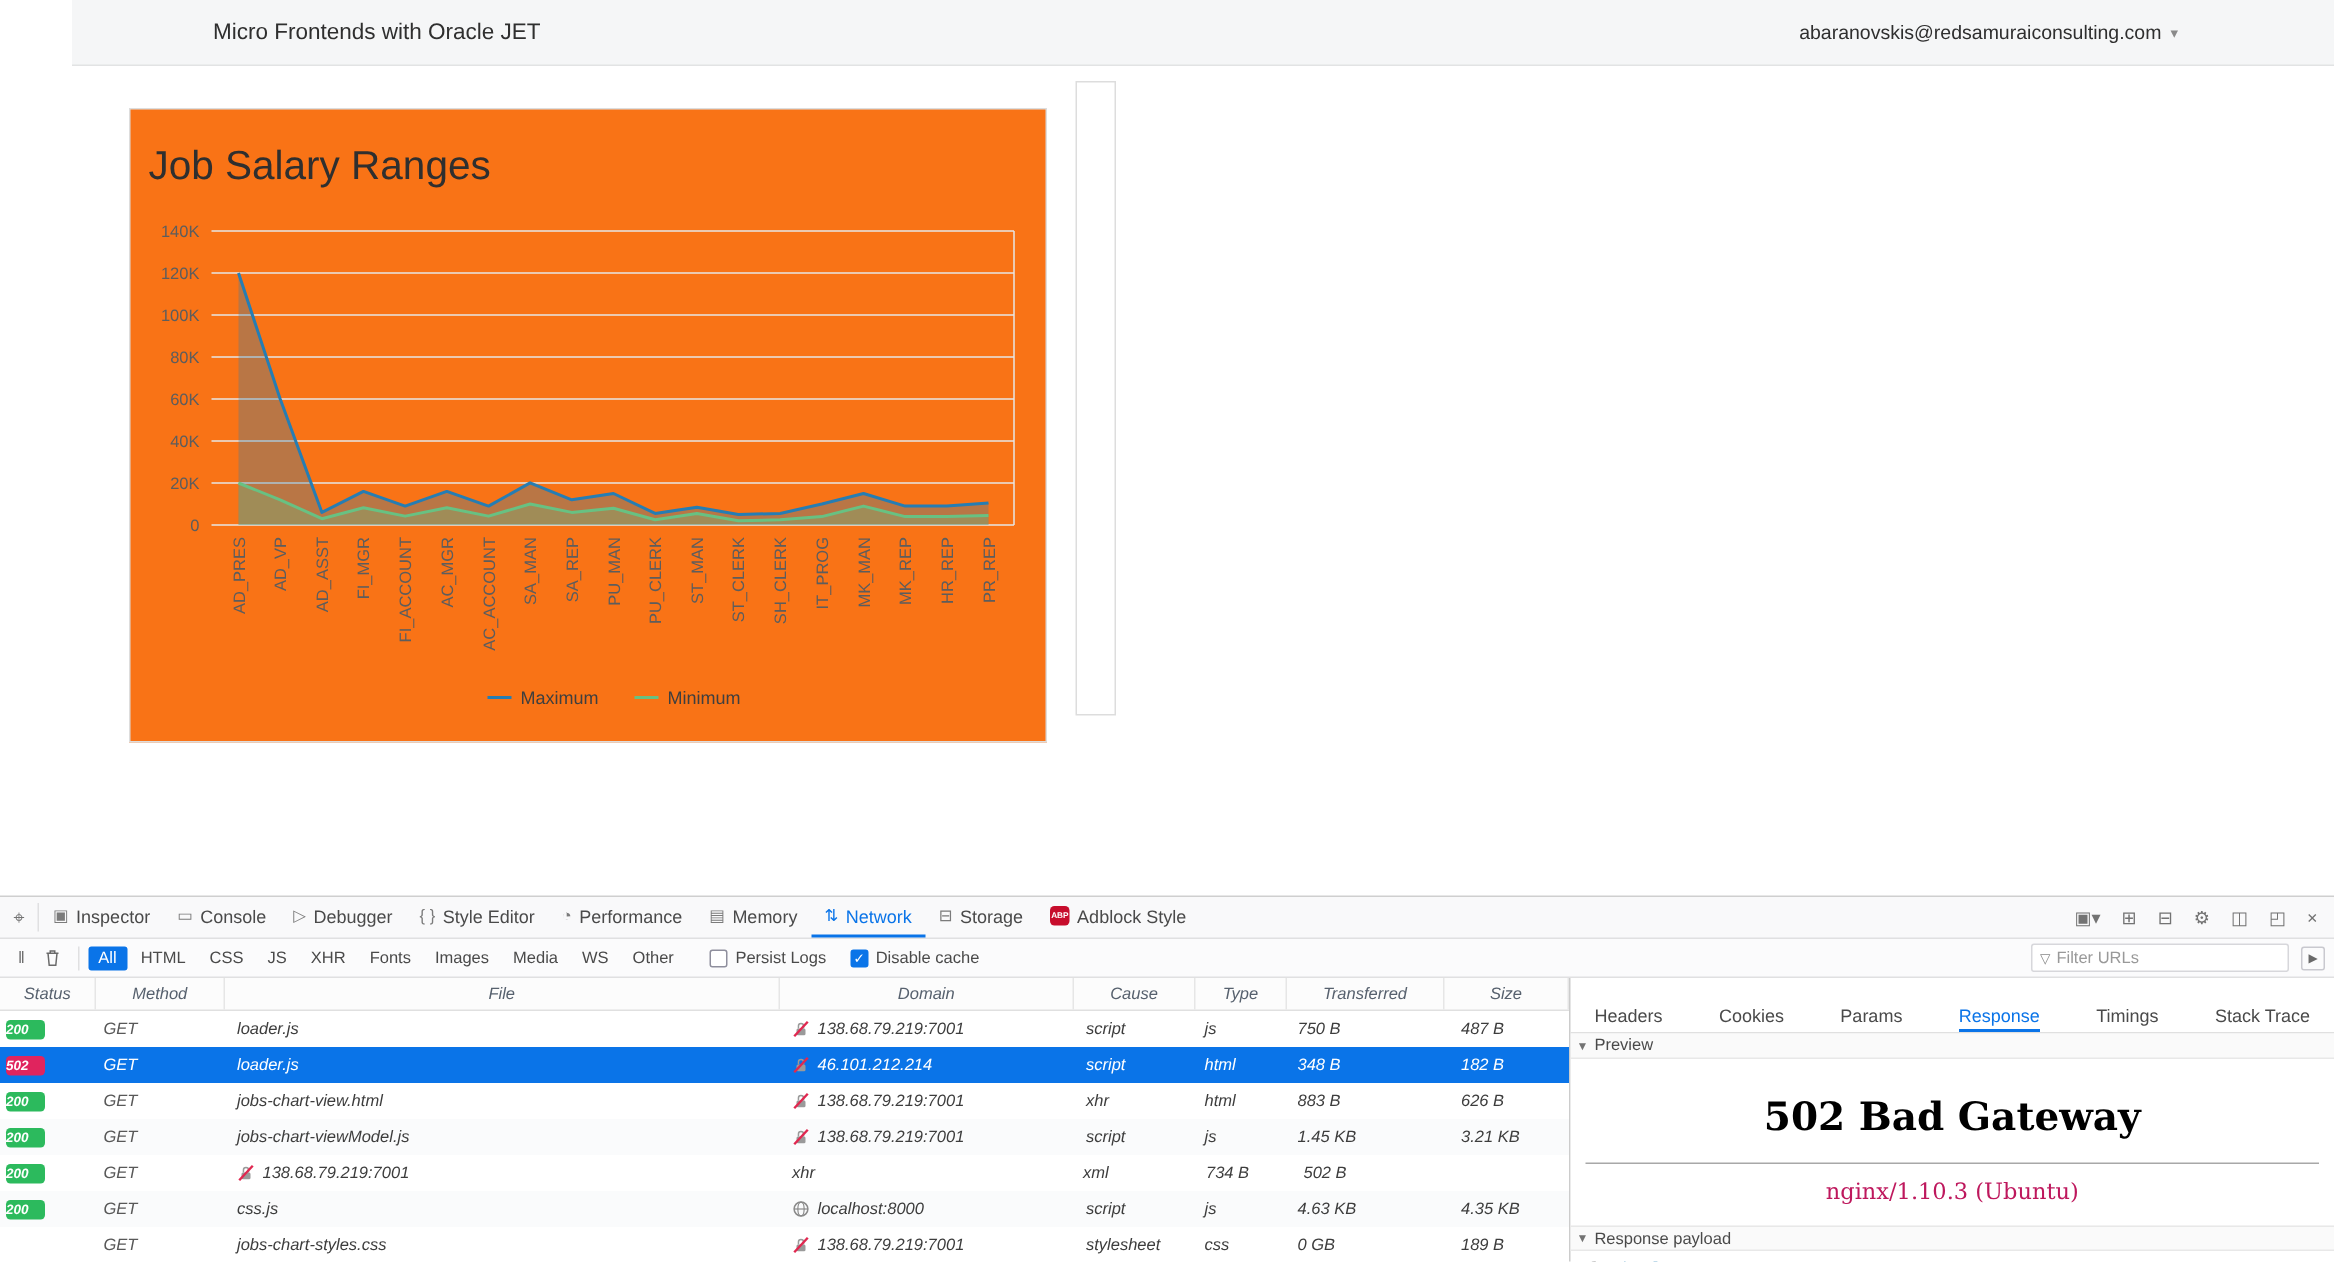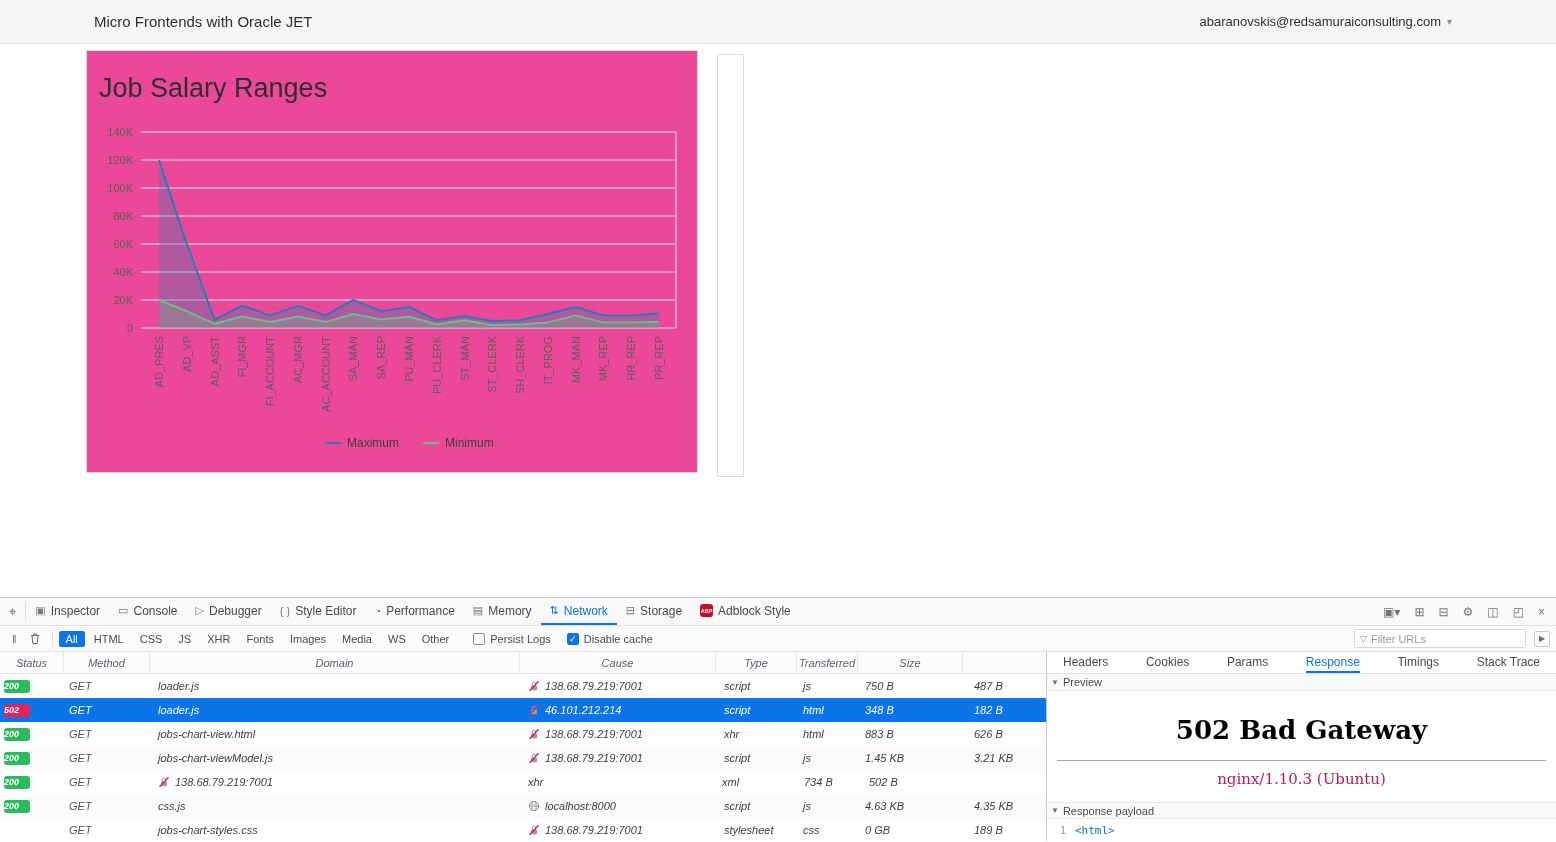--- a/index.html
+++ b/index.html
@@ -2,28 +2,28 @@
 <html><head>
 <meta charset="utf-8">
 <style>
   * { margin:0; padding:0; box-sizing:border-box; }
   html,body { width:1556px; height:842px; overflow:hidden; background:#fff;
     font-family:"Liberation Sans", sans-serif; }
   .page { position:relative; width:1556px; height:842px; background:#fff; }
 
   
   .app-header { height:44px; background:#f5f6f7; border-bottom:1px solid #e2e3e4;
-    display:flex; align-items:center; justify-content:space-between; padding:0 104px 0 94px; }
+    display:flex; align-items:center; justify-content:space-between; padding:0 104px 0 94px;margin-left:48px; }
   .app-title { font-size:15px; color:#2f2f2f; }
   .account { font-size:13px; color:#2f2f2f; display:flex; align-items:center; gap:6px; cursor:pointer; }
   .account .caret { color:#8a8a8a; font-size:10px; }
 
   
-  .chart-card { position:absolute; left:86px; top:50px; width:612px; height:423px;
-    border:1px solid #ddd; background:#ec4899; }
+  .chart-card { position:absolute; left:86px; top:72px; width:612px; height:423px;
+    border:1px solid #ddd; background:#f97316; }
   .chart-card h1 { margin:22px 0 0 12px; font-size:27px; font-weight:400; color:#2f2f2f; }
   #chart { position:absolute; left:0; top:62px; }
   .yl, .xl { font-size:11px; fill:#5d5d5d; font-family:"Liberation Sans",sans-serif; }
   .lg { font-size:12px; fill:#3f3f3f; font-family:"Liberation Sans",sans-serif; }
   .side-strip { position:absolute; left:717px; top:54px; width:27px; height:423px;
     border:1px solid #ddd; background:#fff; }
 
   
   .devtools { position:absolute; left:0; top:597px; width:1556px; bottom:0;
     border-top:1px solid #cfcfcf; background:#fff; font-size:12px; color:#4a4a4a; }
@@ -78,21 +78,21 @@
   .c-domain { padding-left:8px; gap:5px; }
   .c-cause { padding-left:8px; }
   .c-type { padding-left:6px; }
   .c-transferred { padding-left:7px; }
   .c-size { padding-left:11px; }
   .badge { display:inline-block; width:26px; text-align:left; border-radius:3px;
     font-size:9px; font-weight:bold; color:#fff; padding:1.5px 0; }
 
   .net-detail { flex:1; border-left:1px solid #ccc; background:#fff; overflow:hidden; }
   .detail-tabs { height:22px; display:flex; justify-content:space-between; align-items:stretch;
-    padding:0 16px; border-bottom:1px solid #e0e0e0; }
+    padding:0 16px; border-bottom:1px solid #e0e0e0;margin-top:15px; }
   .detail-tab { display:flex; align-items:center; font-size:12px; color:#4a4a4a; cursor:pointer;
     border-bottom:2px solid transparent; }
   .detail-tab.active { color:#0a74e8; border-bottom-color:#0a74e8; }
   .section-bar { height:17px; background:#fafafa; border-bottom:1px solid #e8e8e8;
     display:flex; align-items:center; font-size:11px; color:#4a4a4a; padding-left:4px; gap:4px; cursor:pointer; }
   .section-bar .tri { color:#737373; font-size:8px; }
   .section-bar.bt { border-top:1px solid #e8e8e8; }
   .preview { height:111px; background:#fff; }
   .preview h2 { font-family:"DejaVu Serif","Liberation Serif",serif; font-size:26px; font-weight:bold;
     text-align:center; color:#000; padding-top:24px; }
@@ -256,20 +256,21 @@
         <input placeholder="Filter URLs" style="">
       </div>
       <span class="end-icon">▶</span>
     </div>
 
     <div class="net-body">
       <div class="net-table">
         <div class="net-header gridcols" id="net-cols">
             <div class="hc">Status</div>
             <div class="hc">Method</div>
+            <div class="hc">File</div>
             <div class="hc">Domain</div>
             <div class="hc">Cause</div>
             <div class="hc">Type</div>
             <div class="hc">Transferred</div>
             <div class="hc">Size</div>
           </div>
         <div id="net-rows">
             <div class="net-row gridcols">
               <div class="c c-status">
                 <span class="badge" style="background: rgb(44, 186, 93);">200</span>

